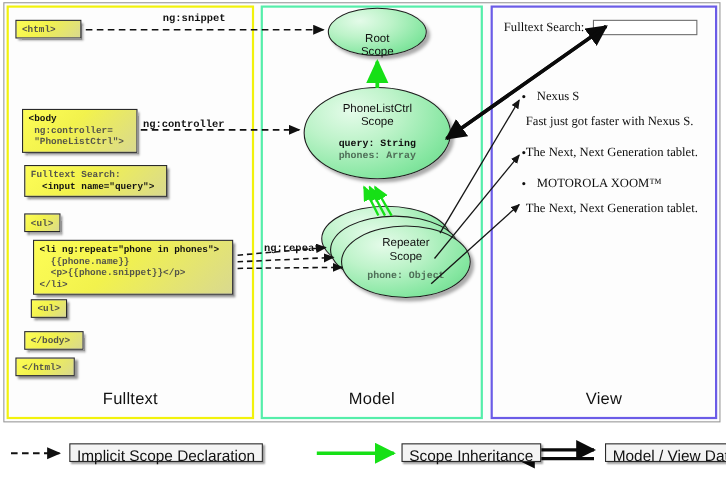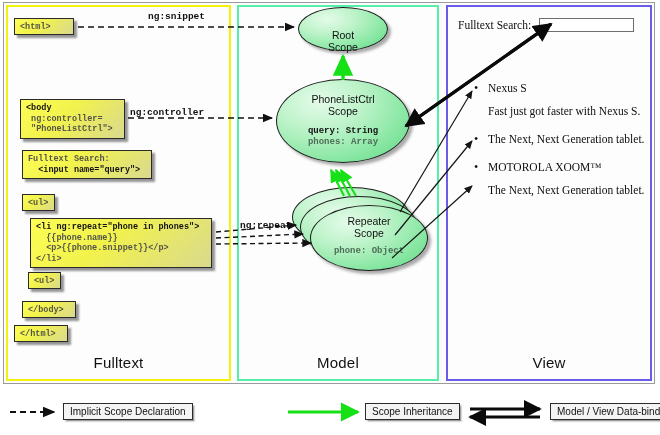--- a/index.html
+++ b/index.html
@@ -77,28 +77,28 @@
   
   .view-inner{position:absolute;left:452px;top:9px;width:196px;height:366px;
               font-family:"Liberation Serif","DejaVu Serif",serif;color:#0d0d0d;}
   .view-search-row{position:absolute;left:6px;top:10px;font-size:11.5px;}
   .view-input{position:absolute;left:87px;top:9px;width:95px;height:14px;
               border:1px solid #6e6e6e;background:#fff;box-sizing:border-box;}
   .view-list{position:absolute;left:22px;top:72px;width:176px;}
   .view-li{position:relative;font-size:11.5px;line-height:14px;margin-bottom:5px;}
   .view-li .bul{position:absolute;left:0;top:0;font-size:12px;}
   .view-li .nm{display:block;margin-left:14px;}
-  .view-li .snip{display:block;margin-left:14px;margin-top:9px;}
+  .view-li .snip{display:block;margin-left:4px;margin-top:9px;}
 
   
   .legend{position:absolute;left:0;top:396px;width:660px;height:39px;}
   .lg-item{position:absolute;height:18px;}
   .lg-box{position:absolute;box-sizing:border-box;border:1.4px solid #2b2b2b;
           background:#f4f4f4;box-shadow:1.8px 1.8px 1.6px rgba(0,0,0,.38);
-          font-size:10px;color:#111;padding:2px 6px 0 6px;height:17px;white-space:nowrap;}
+          font-size:14px;color:#111;padding:2px 6px 0 6px;height:17px;white-space:nowrap;}
   #lg1{left:8px;top:7px;}  #lg1 .lg-box{left:55px;top:0;}
   #lg2{left:285px;top:7px;} #lg2 .lg-box{left:80px;top:0;}
   #lg3{left:470px;top:3px;} #lg3 .lg-box{left:80px;top:4px;}
 
   svg.ovl{position:absolute;left:0;top:0;width:660px;height:435px;
           pointer-events:none;overflow:visible;}
 </style>
 </head>
 <body>
 

